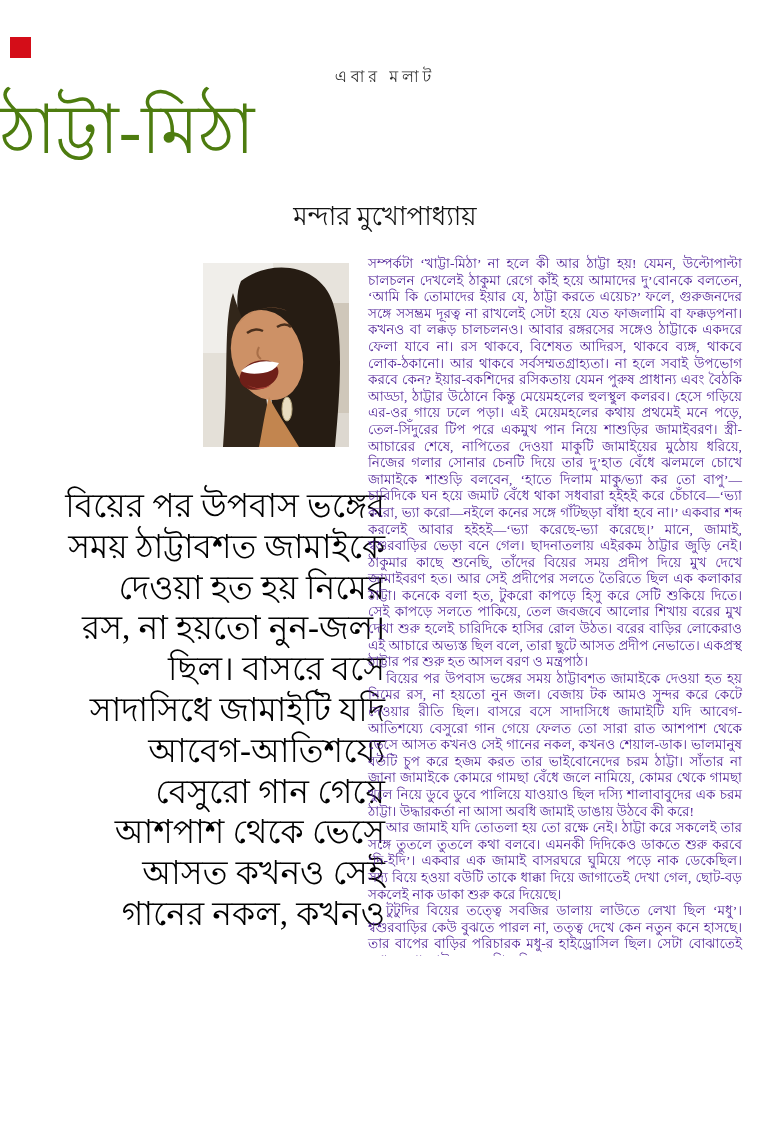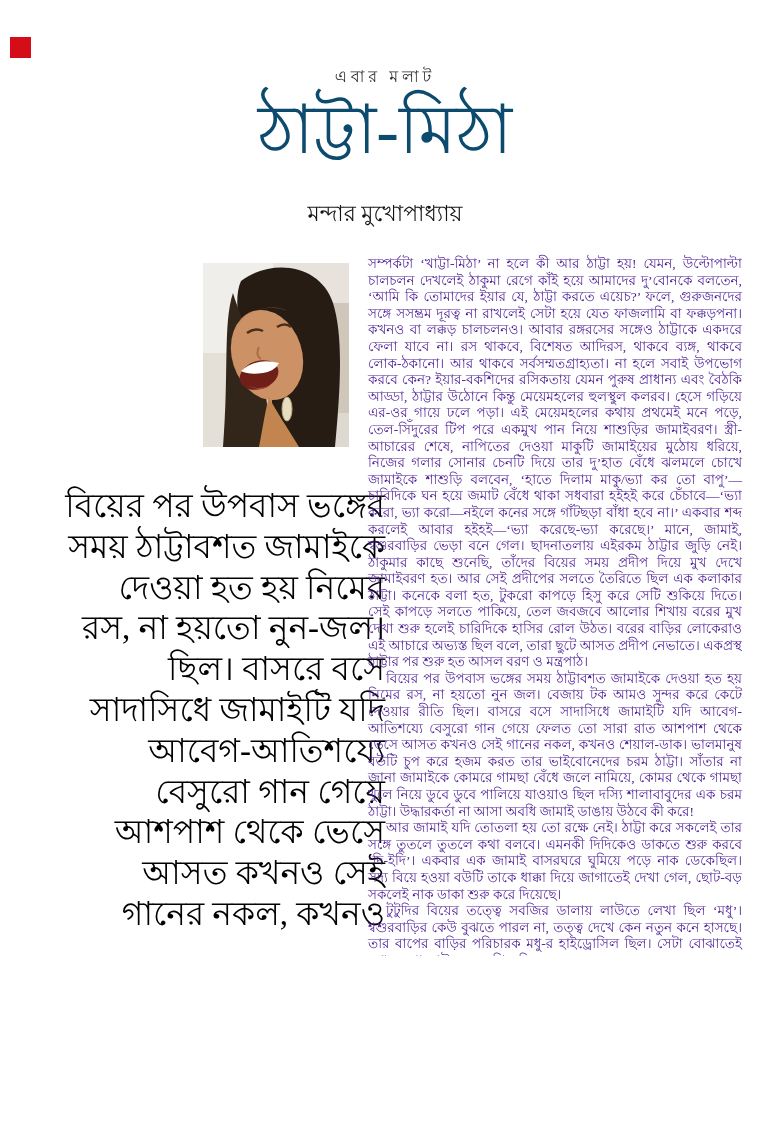--- a/index.html
+++ b/index.html
@@ -22,31 +22,30 @@
     position: absolute;
     left: 0; right: 0; top: 64px;
     text-align: center;
     font-size: 16px;
     letter-spacing: 4px;
     color: #2b2b2b;
   }
   .main-title {
     position: absolute;
     left: 0; right: 0; top: 82px;
-    text-align: center;
     font-size: 68px;
     line-height: 96px;
     font-weight: normal;
-    color: #0c4a6e;
+    color: #4d7c0f;
   }
   .author {
     position: absolute;
     left: 0; right: 0; top: 196px;
     text-align: center;
-    font-size: 22px;
+    font-size: 26px;
     color: #141414;
   }
   .photo {
     position: absolute;
     left: 203px; top: 263px;
     width: 146px; height: 184px;
     overflow: hidden;
   }
   .photo svg { display: block; }
   .pull-quote {

